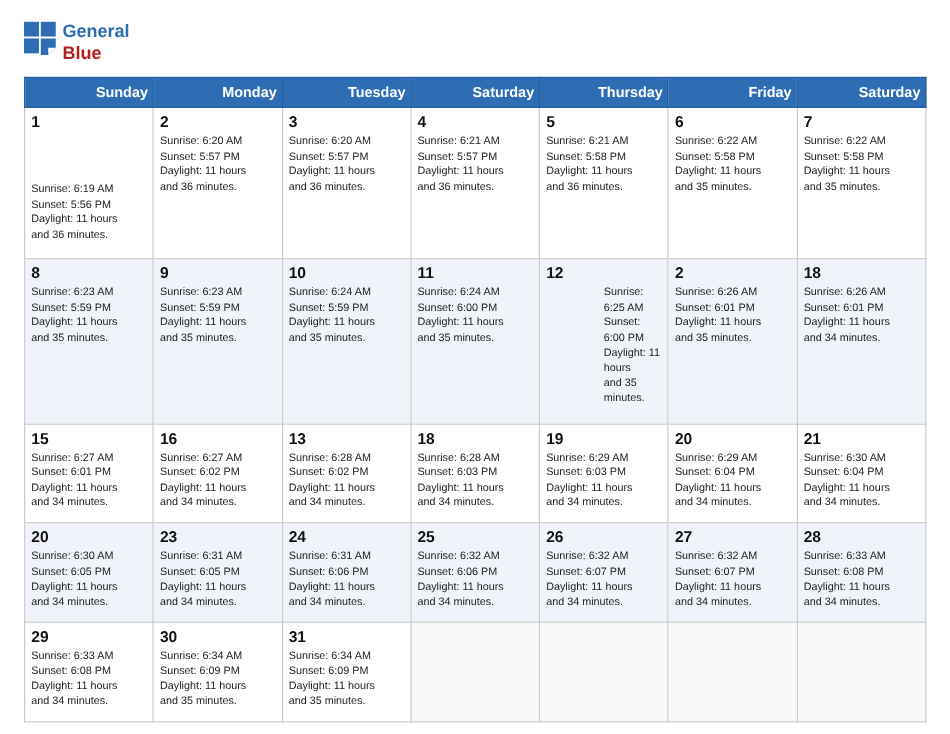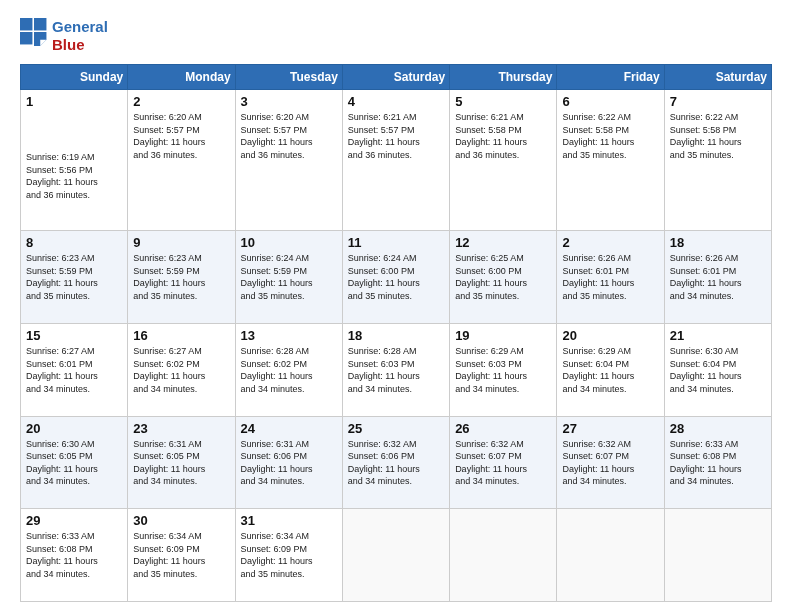--- a/index.html
+++ b/index.html
@@ -209,21 +209,21 @@
           </td>
           <td>
             <span class="day-num">11</span>
             <div class="day-info" style="white-space: pre-line;">Sunrise: 6:24 AM
 Sunset: 6:00 PM
 Daylight: 11 hours
 and 35 minutes.</div>
           </td>
           <td>
             <span class="day-num">12</span>
-            <div class="day-info" style="white-space: pre-line;">Sunrise: 6:25 AM
+            <div class="day-info" style="white-space: pre-line; margin-left: 48px;">Sunrise: 6:25 AM
 Sunset: 6:00 PM
 Daylight: 11 hours
 and 35 minutes.</div>
           </td>
           <td>
             <span class="day-num">2</span>
             <div class="day-info" style="white-space: pre-line;">Sunrise: 6:26 AM
 Sunset: 6:01 PM
 Daylight: 11 hours
 and 35 minutes.</div>

